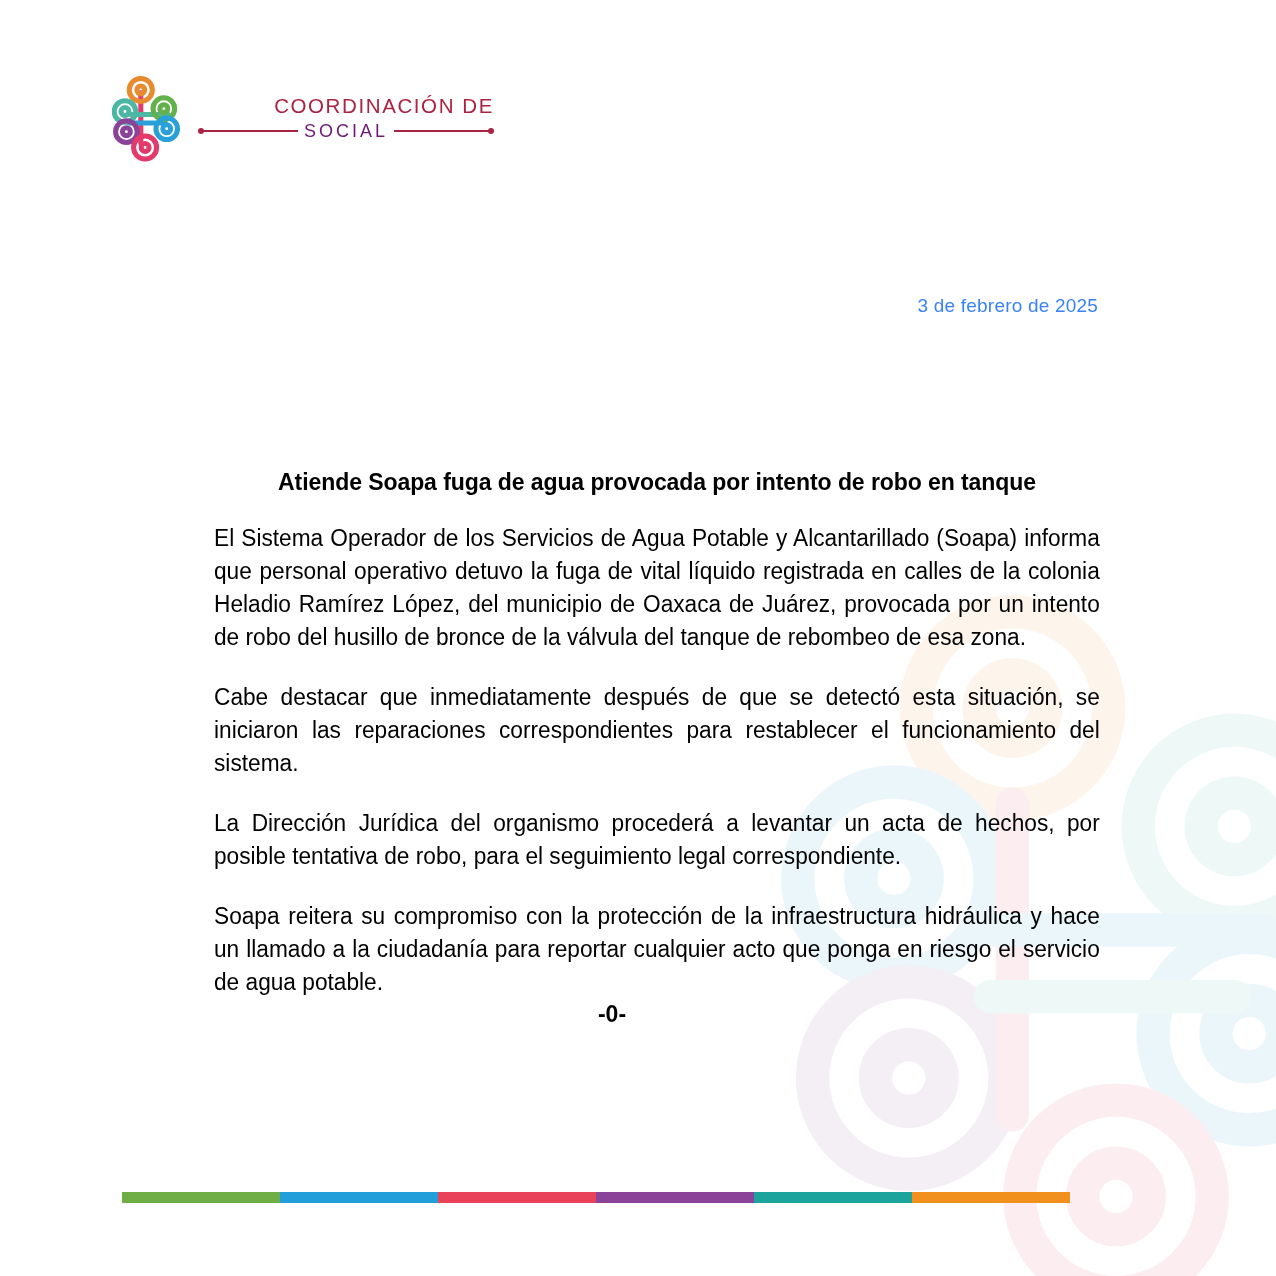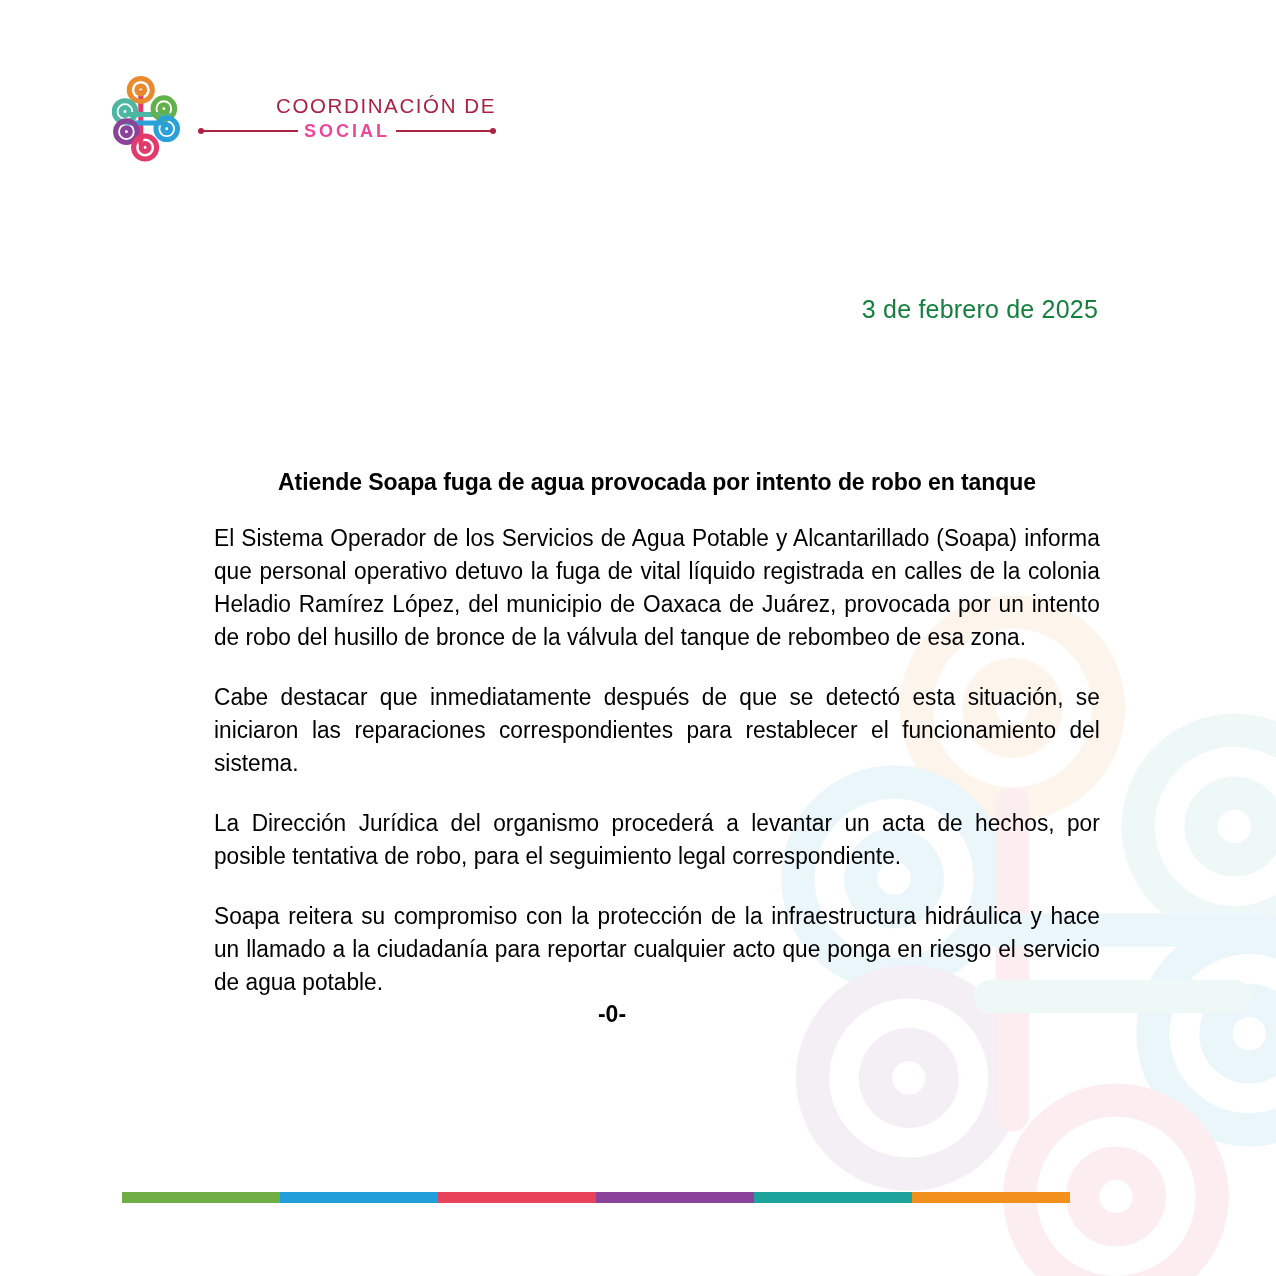--- a/index.html
+++ b/index.html
@@ -63,33 +63,33 @@
   }
   .logo-line3-wrap {
     display: flex;
     align-items: center;
     gap: 6px;
     margin-top: 5px;
   }
   .logo-line3 {
     font-size: 18px;
     letter-spacing: 3px;
-    color: #ec4899;
-    font-weight: 700;
+    color: #701a75;
+    font-weight: 400;
     white-space: nowrap;
   }
   .logo-rule { flex: 1 1 auto; height: 10px; }
 
   
   .doc-date {
     position: absolute;
     right: 178px;
     top: 295px;
-    font-size: 25px;
-    color: #15803d;
+    font-size: 19px;
+    color: #3b82f6;
     letter-spacing: 0.2px;
     white-space: nowrap;
     z-index: 3;
   }
 
   
   .badge-row {
     position: absolute;
     left: 0;
     right: 0;

